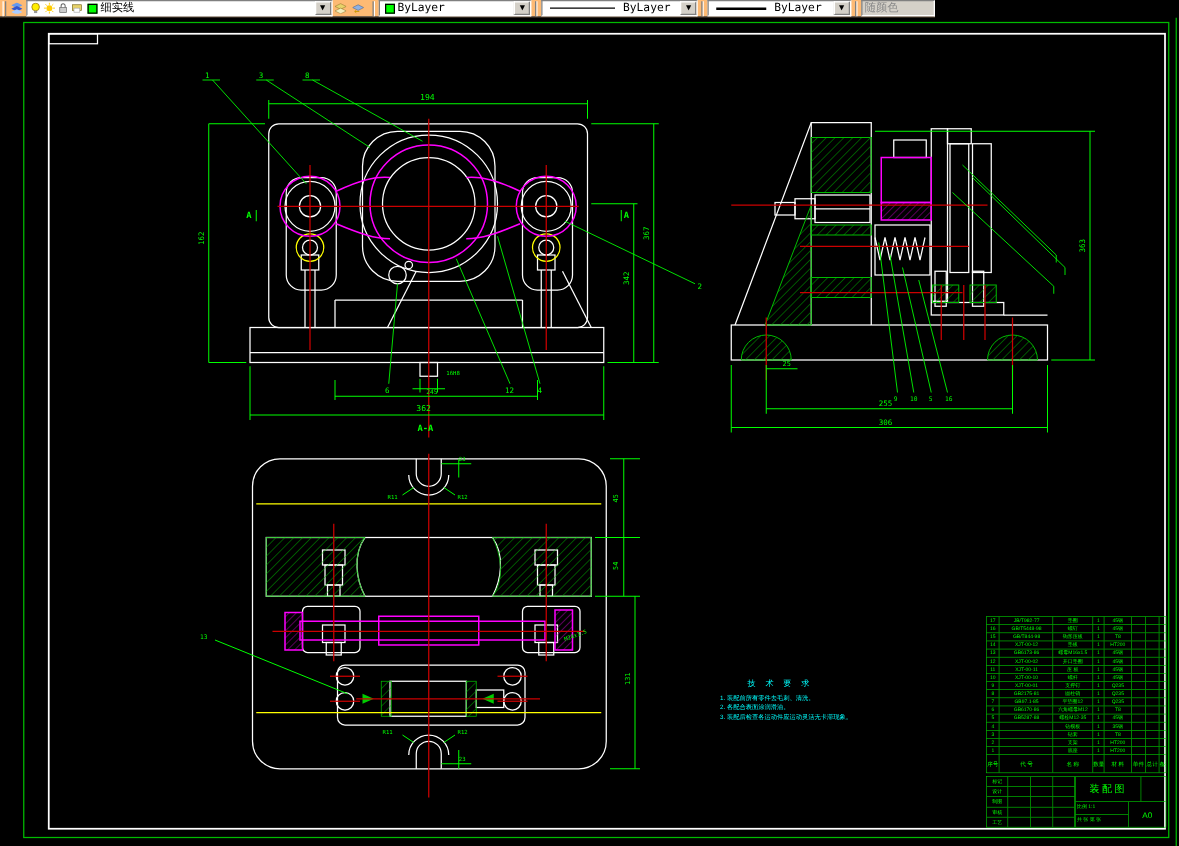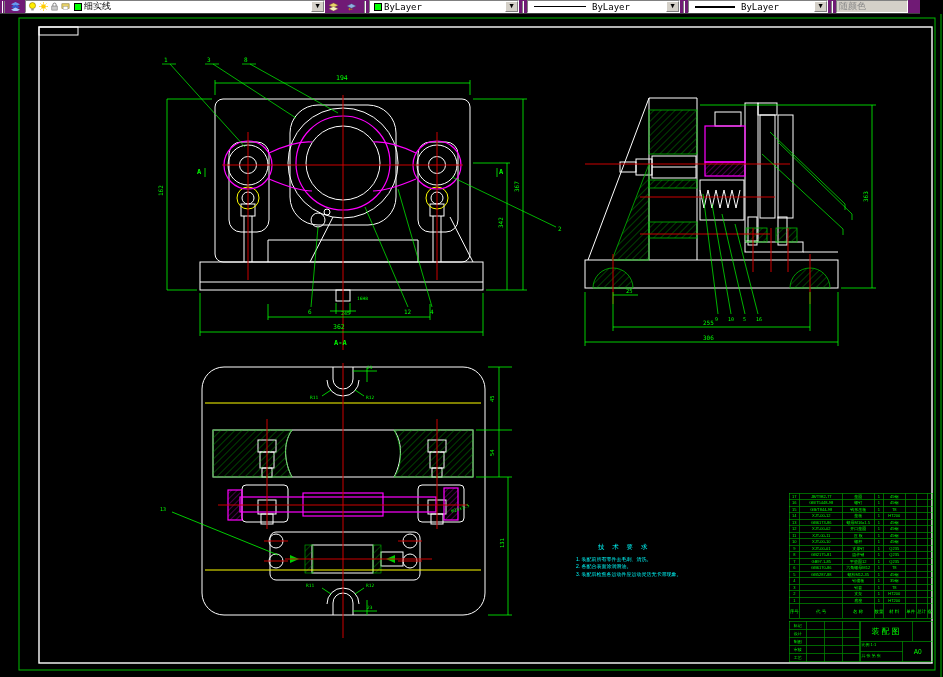--- a/index.html
+++ b/index.html
@@ -1,18 +1,18 @@
 <!DOCTYPE html>
 <html><head>
 <meta charset="utf-8">
 <style>
   * { margin:0; padding:0; box-sizing:border-box; }
   html,body { width:943px; height:677px; overflow:hidden; background:#000; font-family:"Liberation Sans",sans-serif; }
   
-  .toolbar { position:absolute; left:0; top:0; width:920px; height:14px; background:#701a75; border-bottom:1px solid #404040; display:flex; align-items:center; font-family:"DejaVu Sans Mono",monospace; font-size:9px; color:#000; }
+  .toolbar { position:absolute; left:0; top:0; width:748px; height:14px; background:#fdba74; border-bottom:1px solid #404040; display:flex; align-items:center; font-family:"DejaVu Sans Mono",monospace; font-size:9px; color:#000; }
   .grip { width:3px; height:12px; border-left:1px solid #fff; border-right:1px solid #808080; margin:0 2px; }
   .tbtn { width:18px; height:13px; display:flex; align-items:center; justify-content:center; }
   .combo { background:#fff; border-top:1px solid #808080; border-left:1px solid #808080; border-bottom:1px solid #fff; border-right:1px solid #fff; height:13px; display:flex; align-items:center; padding-left:2px; position:relative; }
   .combo .arrowbtn { margin-left:auto; width:13px; height:11px; background:#d4d0c8; border:1px solid #808080; border-top-color:#fff; border-left-color:#fff; font-size:7px; line-height:9px; text-align:center; color:#000; }
   .chip { width:8px; height:8px; background:#00ff00; border:1px solid #000; margin:0 2px; flex:none; }
   .mini { width:9px; height:9px; flex:none; margin-right:2px; }
   .lt-line { display:inline-block; width:52px; height:1px; background:#000; margin:0 6px 0 4px; }
   .combo.disabled { background:#d4d0c8; color:#888;align-items:center; }
   .tb-sep { width:2px; height:12px; border-left:1px solid #808080; border-right:1px solid #fff; margin:0 3px; }
   

